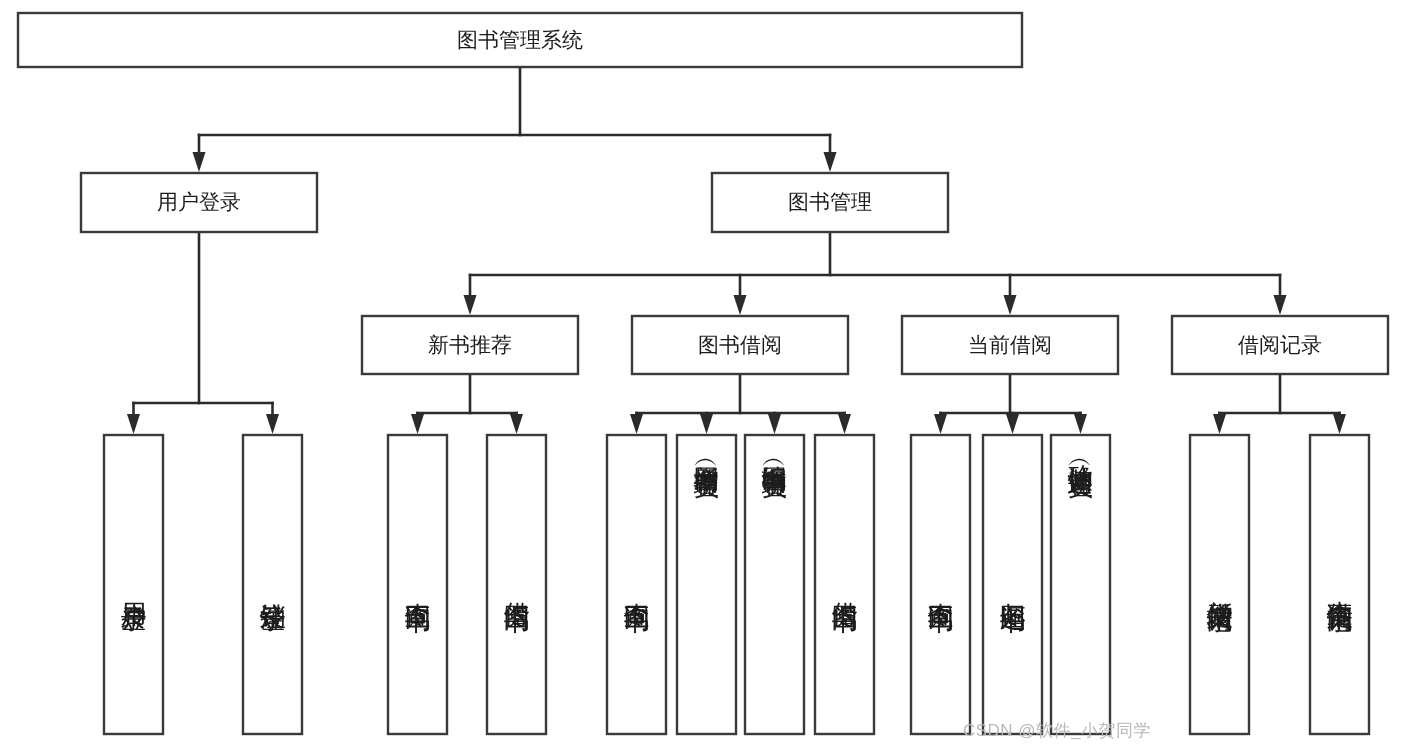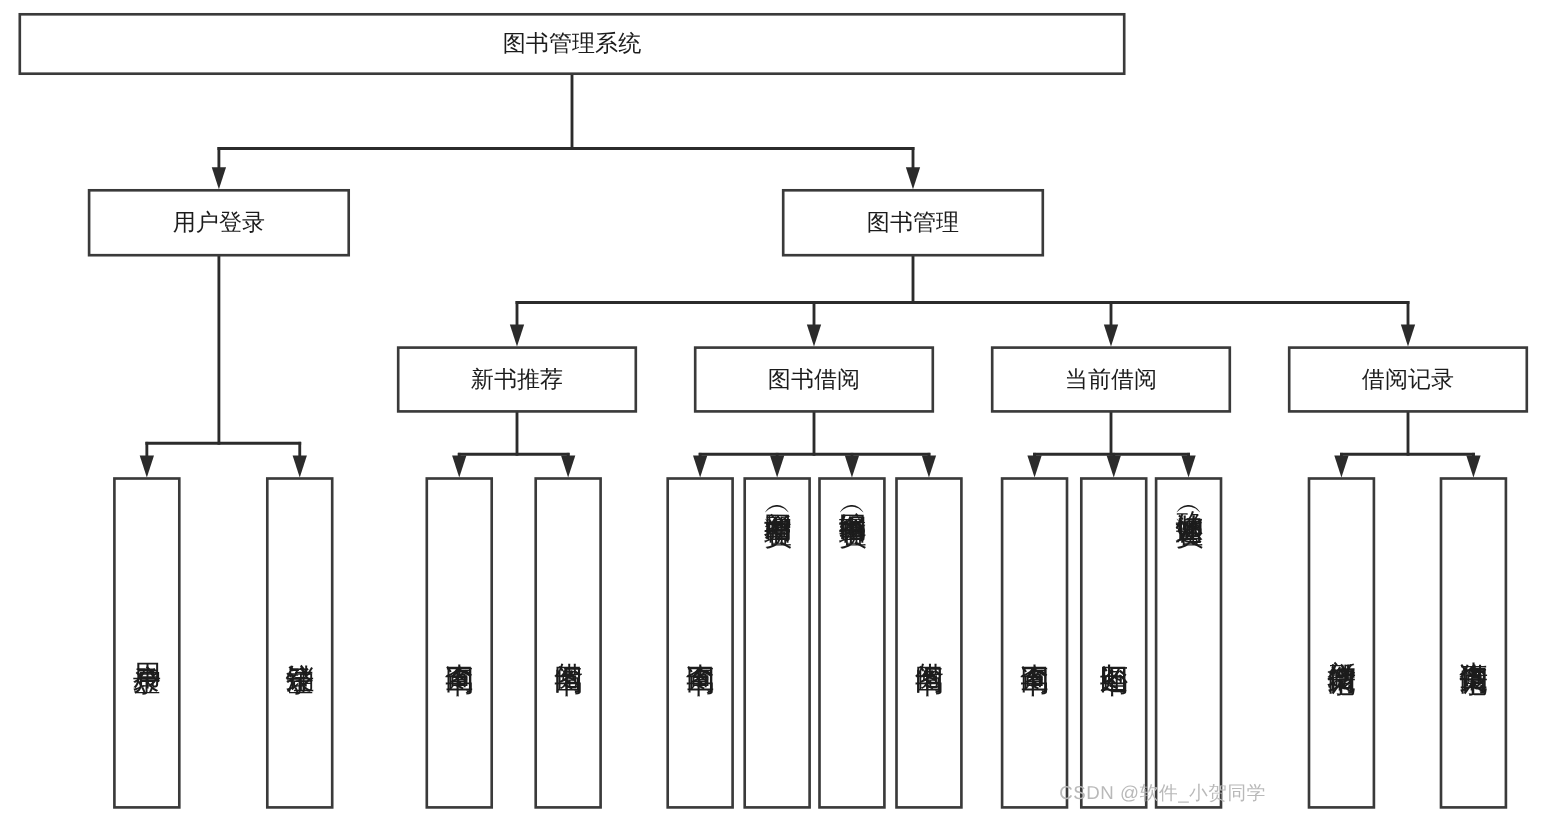--- a/index.html
+++ b/index.html
@@ -58,21 +58,21 @@
     color: #1c1c1c;
     white-space: nowrap;
     display: flex;
     align-items: center;
     justify-content: flex-start;
     pointer-events: none;
   }
   .watermark {
     position: absolute;
     right: 6px;
-    bottom: 15px;
+    bottom: 5px;
     font-family: "Liberation Sans", "DejaVu Sans", sans-serif;
     font-size: 17px;
     color: #b9b9b9;
     letter-spacing: 0.5px;
     white-space: nowrap;
   }
 </style>
 </head>
 <body>
 

